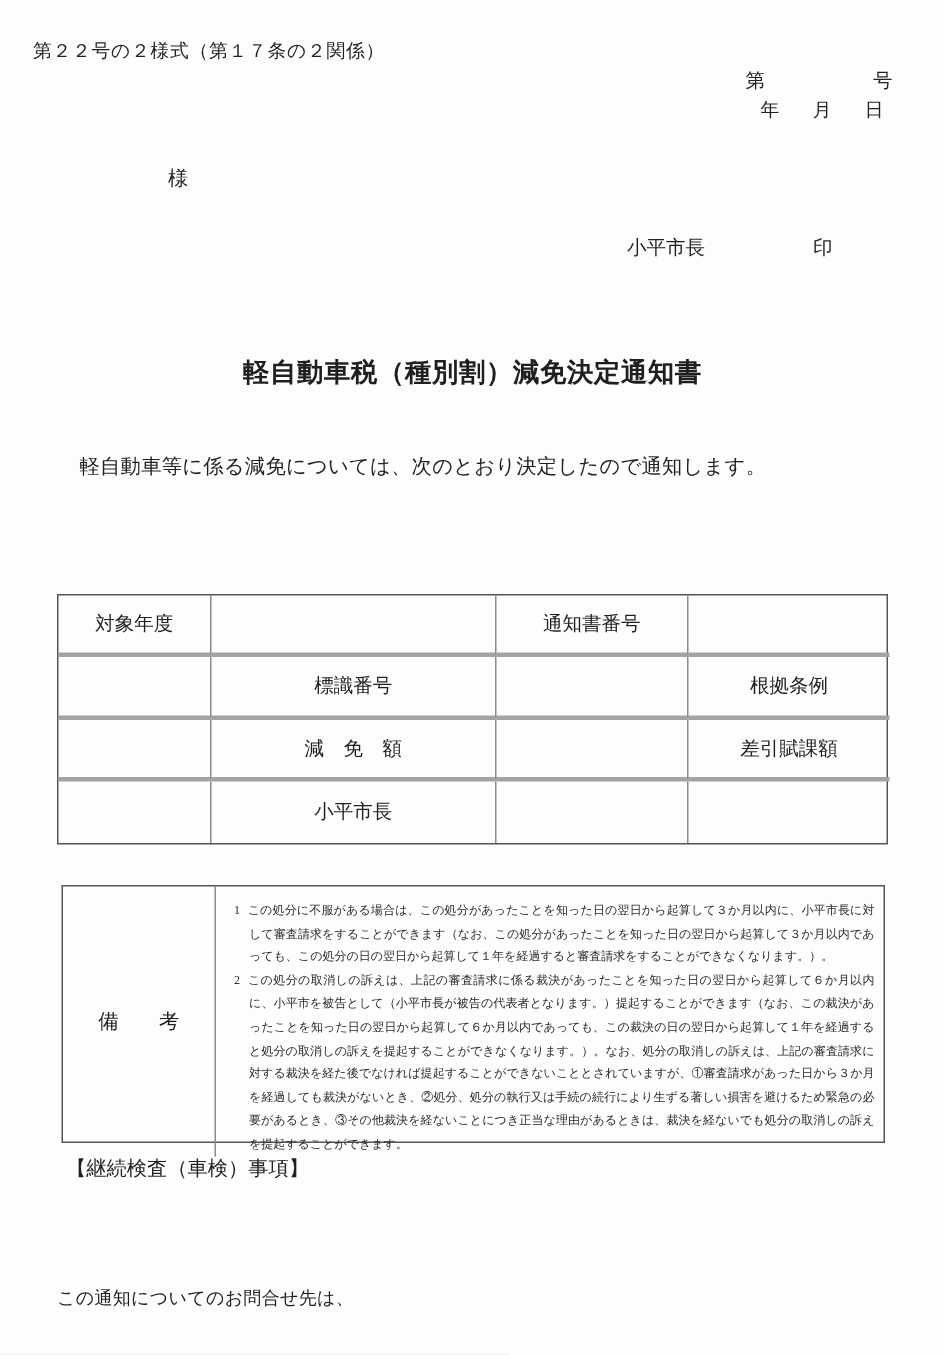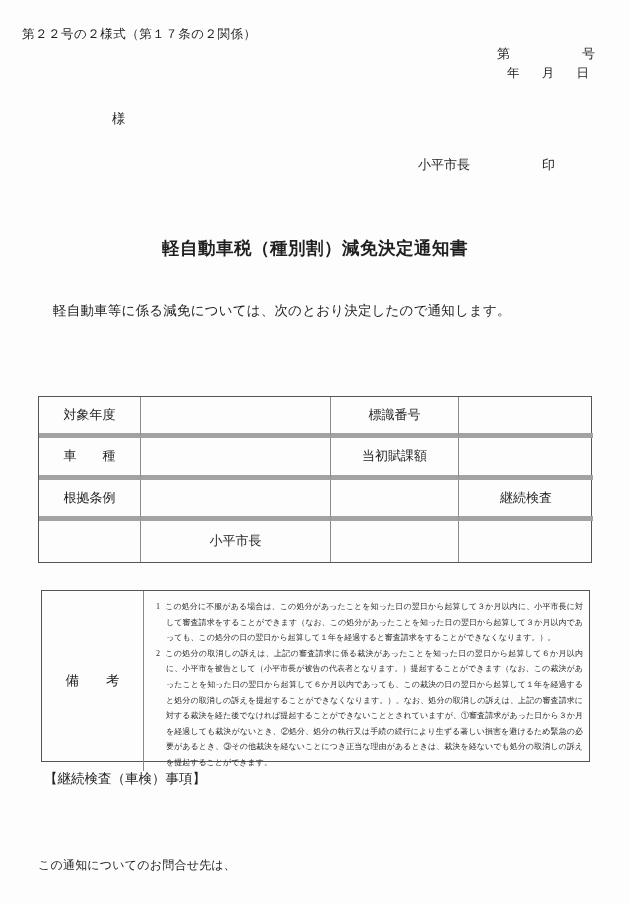--- a/index.html
+++ b/index.html
@@ -26,21 +26,21 @@
     position:absolute;left:38px;top:396px;width:554px;height:167px;
     display:grid;
     grid-template-columns:102px 190px 128px 134px;
     grid-template-rows:repeat(4,1fr);
     border:1px solid #555;
     box-sizing:border-box;
     font-size:13px;
   }
   .tc{
     border-right:1px solid #8a8a8a;
-    border-bottom:5px solid #a3a3a3;
+    border-bottom:3px solid #a3a3a3;
     display:flex;align-items:center;justify-content:center;
     white-space:pre;
   }
   .tc:nth-child(4n){border-right:none;}
   .tc:nth-child(n+13){border-bottom:none;}
 
   .remarks{
     position:absolute;left:41px;top:590px;width:549px;height:172px;
     display:grid;grid-template-columns:102px 1fr;
     border:1px solid #555;box-sizing:border-box;
@@ -87,33 +87,33 @@
     <span>印</span>
   </div>
 
   <div class="abs doc-title">軽自動車税（種別割）減免決定通知書</div>
 
   <div class="abs intro">軽自動車等に係る減免については、次のとおり決定したので通知します。</div>
 
   <div class="detail-table">
     <div class="tc">対象年度</div>
     <div class="tc"></div>
-    <div class="tc">標識番号</div>
+    <div class="tc">通知書番号</div>
     <div class="tc"></div>
 
-    <div class="tc">車　　種</div>
     <div class="tc"></div>
-    <div class="tc">当初賦課額</div>
+    <div class="tc">標識番号</div>
     <div class="tc"></div>
 
     <div class="tc">根拠条例</div>
     <div class="tc"></div>
+    <div class="tc">減　免　額</div>
     <div class="tc"></div>
 
-    <div class="tc">継続検査</div>
+    <div class="tc">差引賦課額</div>
     <div class="tc"></div>
     <div class="tc">小平市長</div>
     <div class="tc"></div>
   </div>
 
   <div class="remarks">
     <div class="remarks-label">備　　考</div>
     <div class="remarks-body">
       <div class="remark-item"><span class="num">1</span><span>この処分に不服がある場合は、この処分があったことを知った日の翌日から起算して３か月以内に、小平市長に対して審査請求をすることができます（なお、この処分があったことを知った日の翌日から起算して３か月以内であっても、この処分の日の翌日から起算して１年を経過すると審査請求をすることができなくなります。）。</span></div>
       <div class="remark-item"><span class="num">2</span><span>この処分の取消しの訴えは、上記の審査請求に係る裁決があったことを知った日の翌日から起算して６か月以内に、小平市を被告として（小平市長が被告の代表者となります。）提起することができます（なお、この裁決があったことを知った日の翌日から起算して６か月以内であっても、この裁決の日の翌日から起算して１年を経過すると処分の取消しの訴えを提起することができなくなります。）。なお、処分の取消しの訴えは、上記の審査請求に対する裁決を経た後でなければ提起することができないこととされていますが、①審査請求があった日から３か月を経過しても裁決がないとき、②処分、処分の執行又は手続の続行により生ずる著しい損害を避けるため緊急の必要があるとき、③その他裁決を経ないことにつき正当な理由があるときは、裁決を経ないでも処分の取消しの訴えを提起することができます。</span></div>

